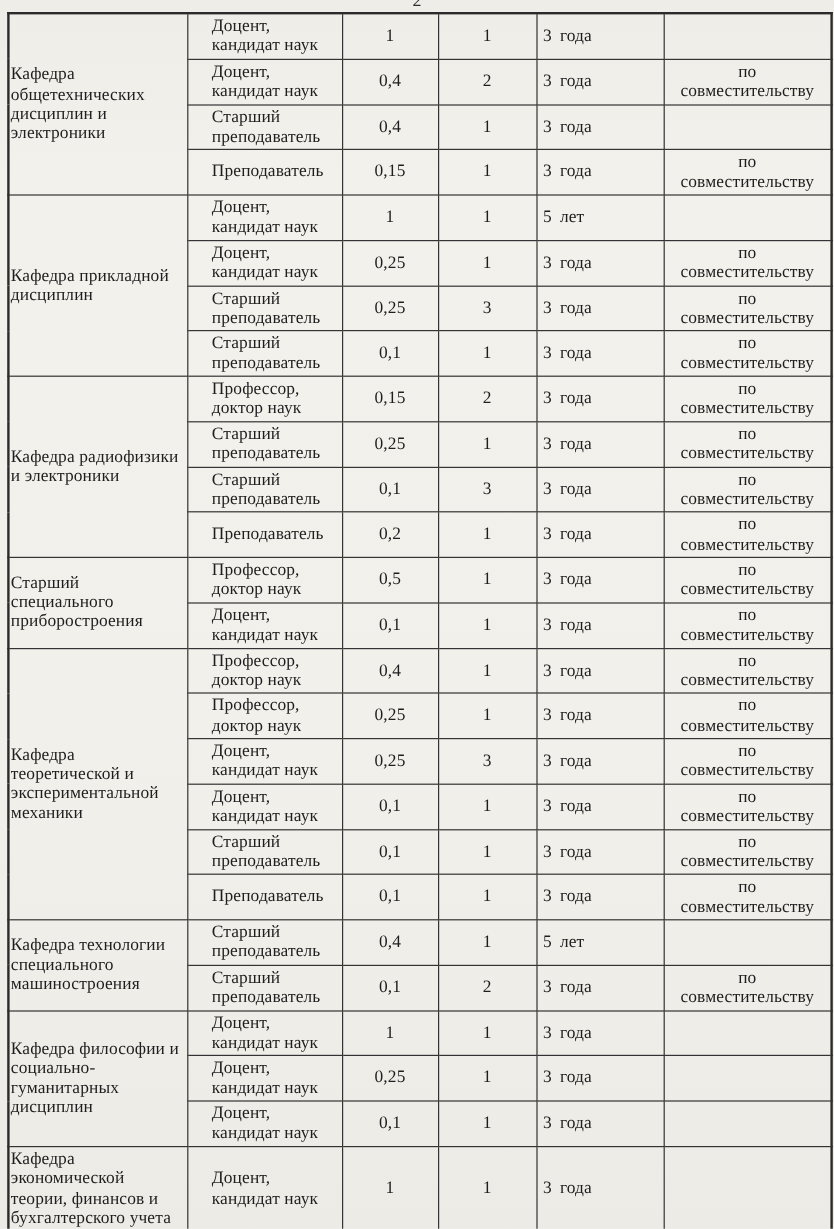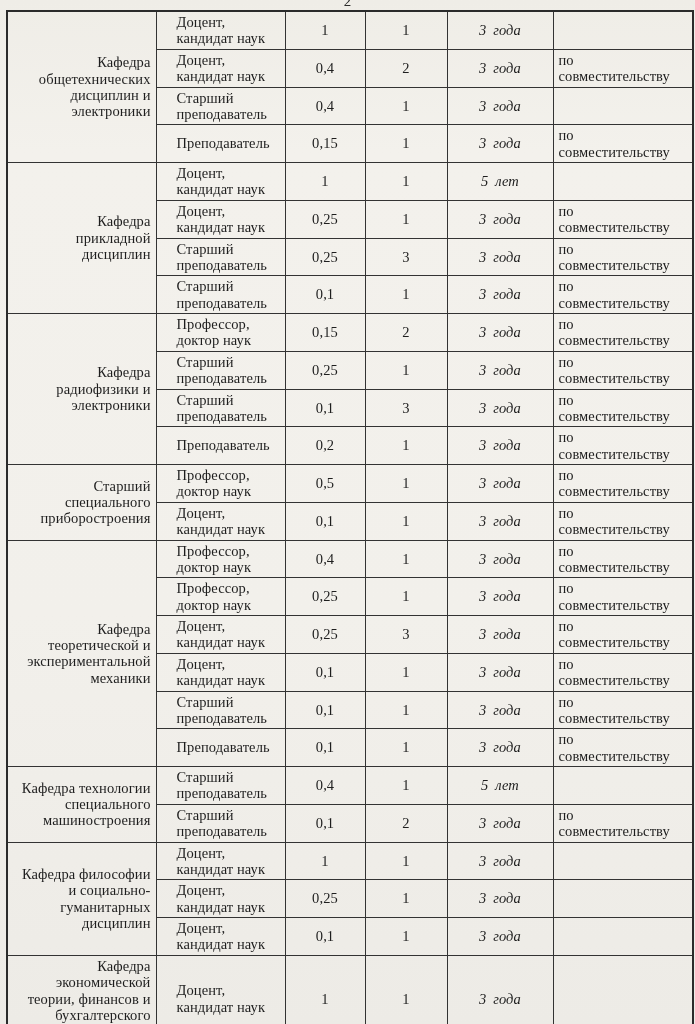--- a/index.html
+++ b/index.html
@@ -40,25 +40,25 @@
   col.c6 { width: 140px; }
   td {
     border: 1.4px solid #333333;
     padding: 2px 5px;
     font-size: 14.5px;
     line-height: 1.13;
     vertical-align: middle;
     letter-spacing: 0.1px;
     overflow: hidden;
   }
-  td.dept { text-align: right; padding-left: 11px; }
+  td.dept { text-align: left; padding-left: 1px; }
   td.pos  { text-align: left; padding-left: 20px; }
   td.num  { text-align: center; }
-  td.term { text-align: center; word-spacing: 3px; font-style: italic; }
-  td.note { text-align: left; }
+  td.term { text-align: left; word-spacing: 3px; }
+  td.note { text-align: center; }
 </style>
 </head>
 <body>
 
 <div class="paper"></div>
 
 <div class="page-number">2</div>
 
 <table class="staffing">
   <colgroup>

